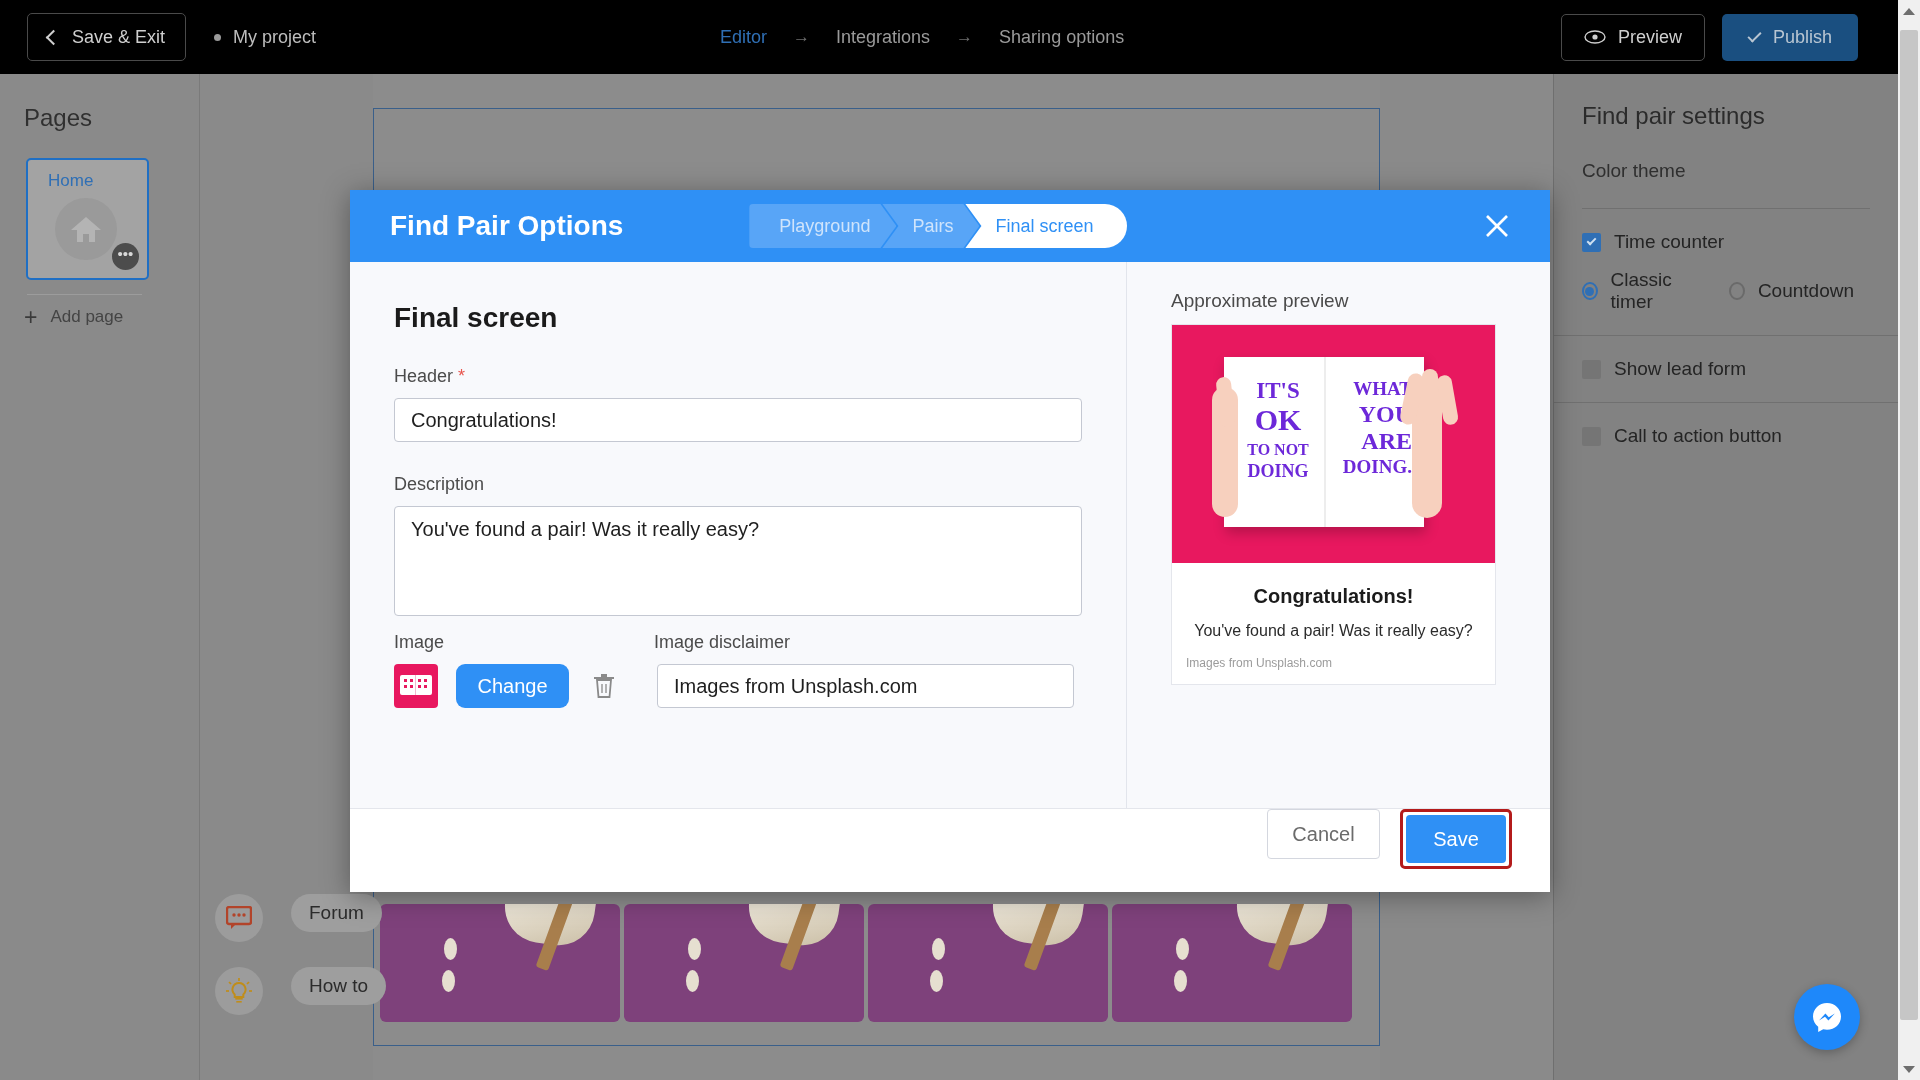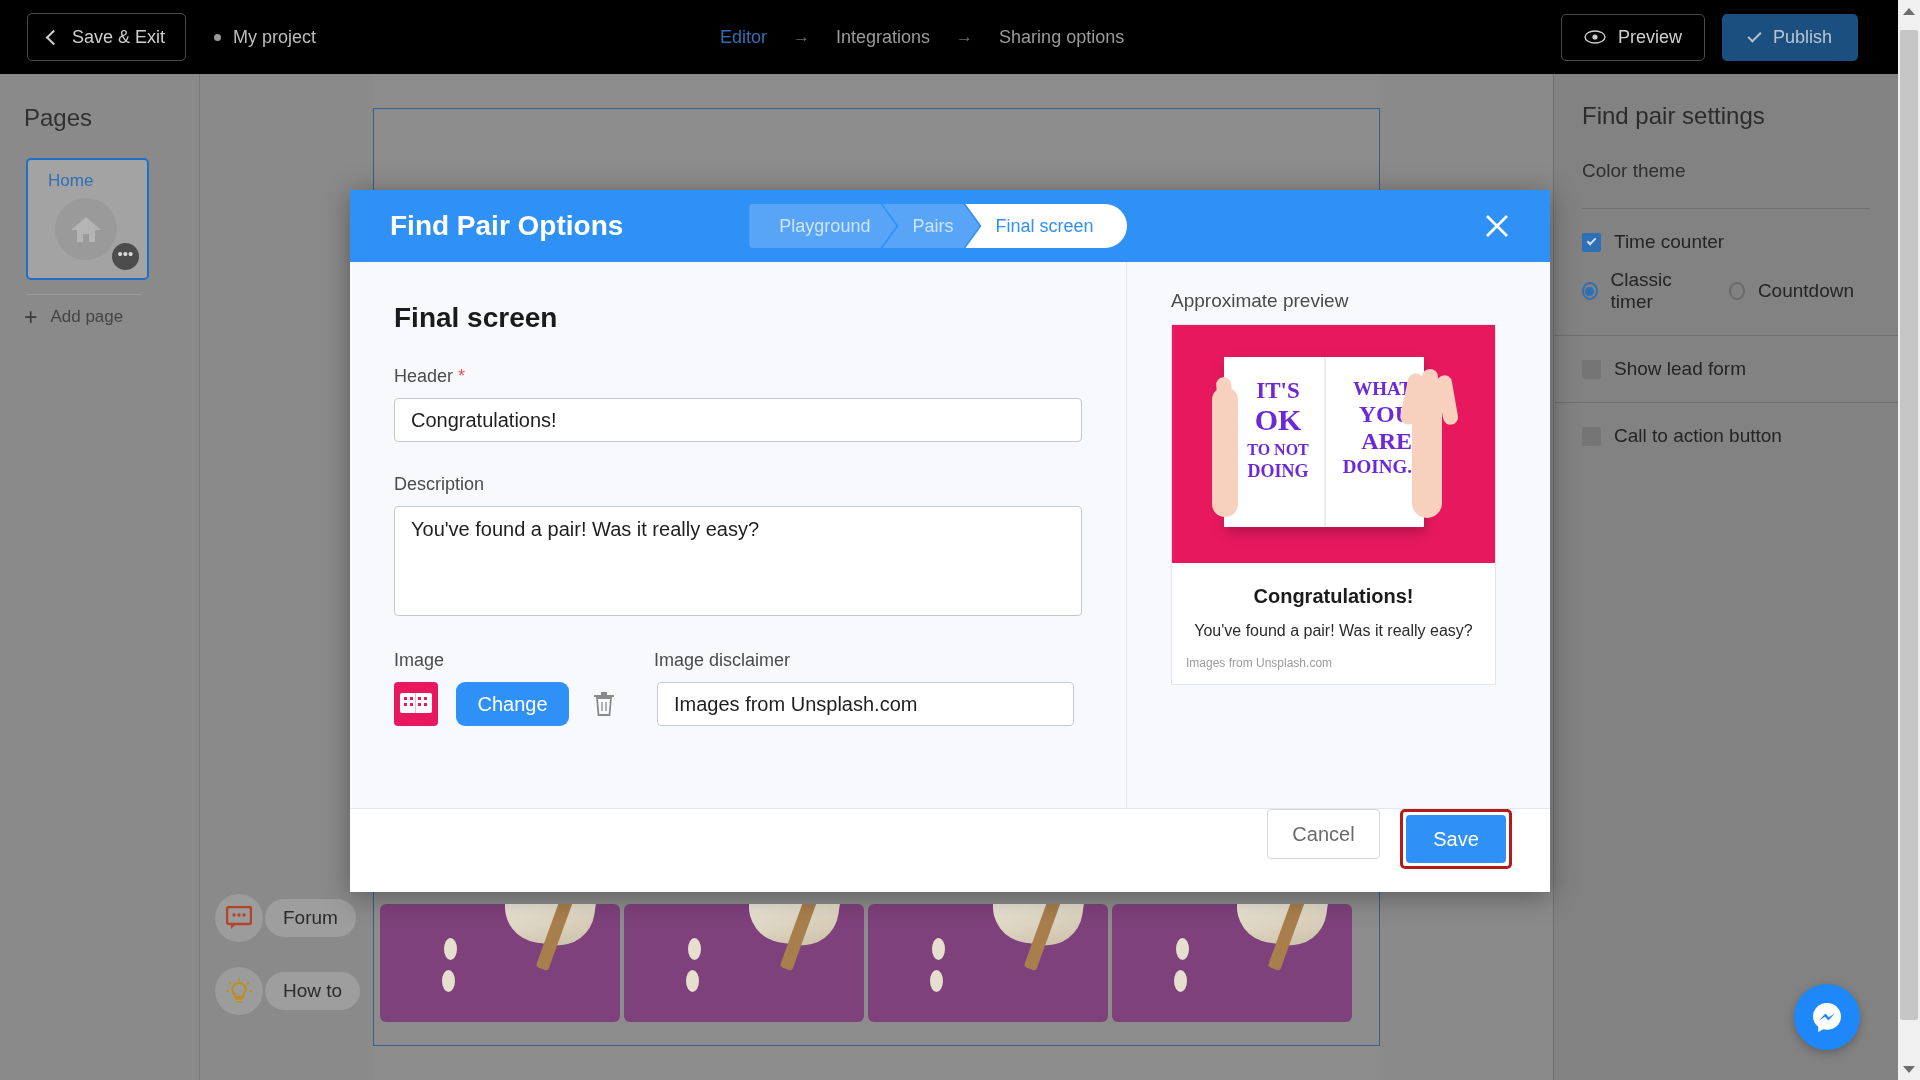--- a/index.html
+++ b/index.html
@@ -95,21 +95,21 @@
   }
   .card-tile::after {
     content: ""; position: absolute; left: 70%; top: -8px; width: 13px; height: 75px;
     background: #a87e4c; transform: rotate(20deg); border-radius: 3px;
   }
   .drip { position: absolute; width: 13px; height: 22px; border-radius: 50%; background: #e6dfd0; }
   .bottom-tools {
     position: absolute; left: 289px; top: 1005px; height: 66px; display: flex; align-items: center; gap: 8px; z-index: 5;
   }
   .helpers { position: absolute; left: 15px; top: 820px; display: flex; flex-direction: column; gap: 25px; z-index: 5; }
-  .helper { display: flex; align-items: center; gap: 2px; cursor: pointer; }
+  .helper { display: flex; align-items: flex-start; gap: 28px; cursor: pointer; }
   .helper-circ { width: 48px; height: 48px; border-radius: 50%; background: #9c9c9c; display: flex; align-items: center; justify-content: center; }
   .helper-pill { height: 38px; padding: 0 18px; border-radius: 19px; background: #9e9e9e; display: flex; align-items: center; font-size: 19px; color: #2b2b2b; }
 
   
   .rightbar {
     position: absolute; top: 74px; right: 22px; width: 345px; height: 1006px;
     background: #828282; border-left: 1px solid #6f6f6f;
   }
   .rs-title { margin: 28px 0 0 28px; font-size: 24px; color: #2b2b2b; }
   .rs-section { padding: 0 28px; }
@@ -175,21 +175,21 @@
   .text-inp {
     margin-top: 11px; width: 688px; height: 44px; border: 1px solid #c4c8d2; border-radius: 4px;
     background: #fff; font-size: 20px; color: #1f1f1f; padding: 0 16px;
     font-family: "Liberation Sans", sans-serif;
   }
   .text-area {
     margin-top: 11px; width: 688px; height: 110px; border: 1px solid #c4c8d2; border-radius: 4px;
     background: #fff; font-size: 20px; color: #1f1f1f; padding: 11px 16px; resize: none;
     font-family: "Liberation Sans", sans-serif;
   }
-  .img-row-labels { display: flex; margin-top: 30px; }
+  .img-row-labels { display: flex; margin-top: 12px; }
   .img-row-labels .l1 { width: 260px; font-size: 18px; color: #4b4b4b; }
   .img-row-labels .l2 { font-size: 18px; color: #4b4b4b; }
   .img-row { display: flex; align-items: center; margin-top: 11px; gap: 0; }
   .img-thumb {
     width: 44px; height: 44px; border-radius: 4px; background: #e8185f; position: relative; overflow: hidden;
   }
   .img-thumb .bk { position: absolute; left: 6px; top: 11px; width: 32px; height: 20px; background: #fff; border-radius: 2px; }
   .img-thumb .bk::after { content:""; position:absolute; left:15px; top:0; width:1px; height:20px; background:#f2b8ce; }
   .img-thumb .px { position: absolute; width: 3px; height: 3px; background: #e8185f; }
   .change-btn {

